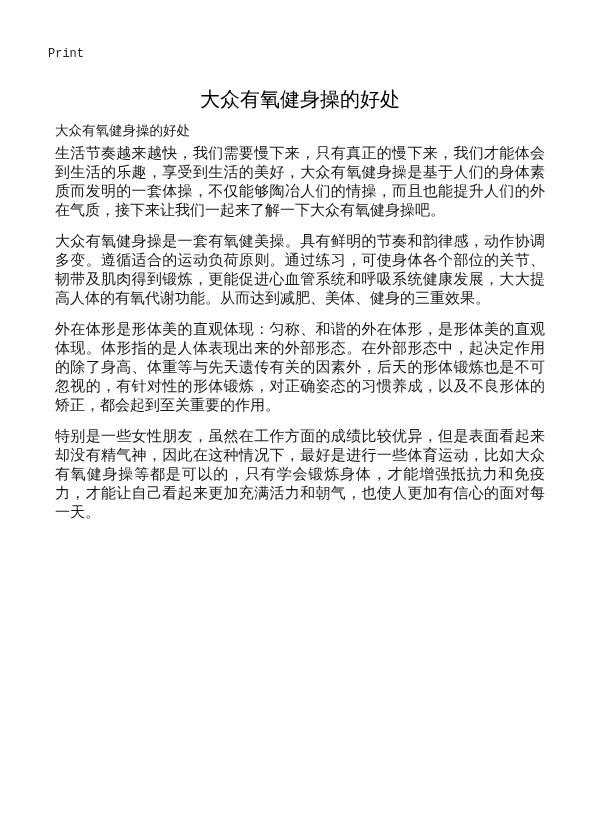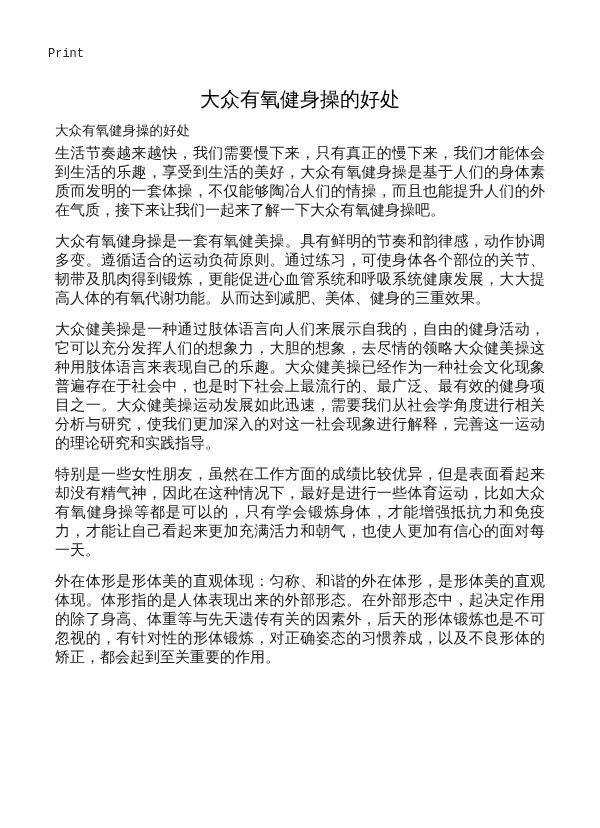--- a/index.html
+++ b/index.html
@@ -34,16 +34,15 @@
 
 <div class="print-label">Print</div>
 
 <h1 class="doc-title">大众有氧健身操的好处</h1>
 
 <div class="subtitle">大众有氧健身操的好处</div>
 
 <div class="content">
   <p class="para">生活节奏越来越快，我们需要慢下来，只有真正的慢下来，我们才能体会到生活的乐趣，享受到生活的美好，大众有氧健身操是基于人们的身体素质而发明的一套体操，不仅能够陶冶人们的情操，而且也能提升人们的外在气质，接下来让我们一起来了解一下大众有氧健身操吧。</p>
   <p class="para">大众有氧健身操是一套有氧健美操。具有鲜明的节奏和韵律感，动作协调多变。遵循适合的运动负荷原则。通过练习，可使身体各个部位的关节、韧带及肌肉得到锻炼，更能促进心血管系统和呼吸系统健康发展，大大提高人体的有氧代谢功能。从而达到减肥、美体、健身的三重效果。</p>
-  <p class="para">大众健美操是一种通过肢体语言向人们来展示自我的，自由的健身活动，它可以充分发挥人们的想象力，大胆的想象，去尽情的领略大众健美操这种用肢体语言来表现自己的乐趣。大众健美操已经作为一种社会文化现象普遍存在于社会中，也是时下社会上最流行的、最广泛、最有效的健身项目之一。大众健美操运动发展如此迅速，需要我们从社会学角度进行相关分析与研究，使我们更加深入的对这一社会现象进行解释，完善这一运动的理论研究和实践指导。</p>
+  <p class="para">外在体形是形体美的直观体现：匀称、和谐的外在体形，是形体美的直观体现。体形指的是人体表现出来的外部形态。在外部形态中，起决定作用的除了身高、体重等与先天遗传有关的因素外，后天的形体锻炼也是不可忽视的，有针对性的形体锻炼，对正确姿态的习惯养成，以及不良形体的矫正，都会起到至关重要的作用。</p>
   <p class="para">特别是一些女性朋友，虽然在工作方面的成绩比较优异，但是表面看起来却没有精气神，因此在这种情况下，最好是进行一些体育运动，比如大众有氧健身操等都是可以的，只有学会锻炼身体，才能增强抵抗力和免疫力，才能让自己看起来更加充满活力和朝气，也使人更加有信心的面对每一天。</p>
-  <p class="para">外在体形是形体美的直观体现：匀称、和谐的外在体形，是形体美的直观体现。体形指的是人体表现出来的外部形态。在外部形态中，起决定作用的除了身高、体重等与先天遗传有关的因素外，后天的形体锻炼也是不可忽视的，有针对性的形体锻炼，对正确姿态的习惯养成，以及不良形体的矫正，都会起到至关重要的作用。</p>
 </div>
 
 </body></html>

